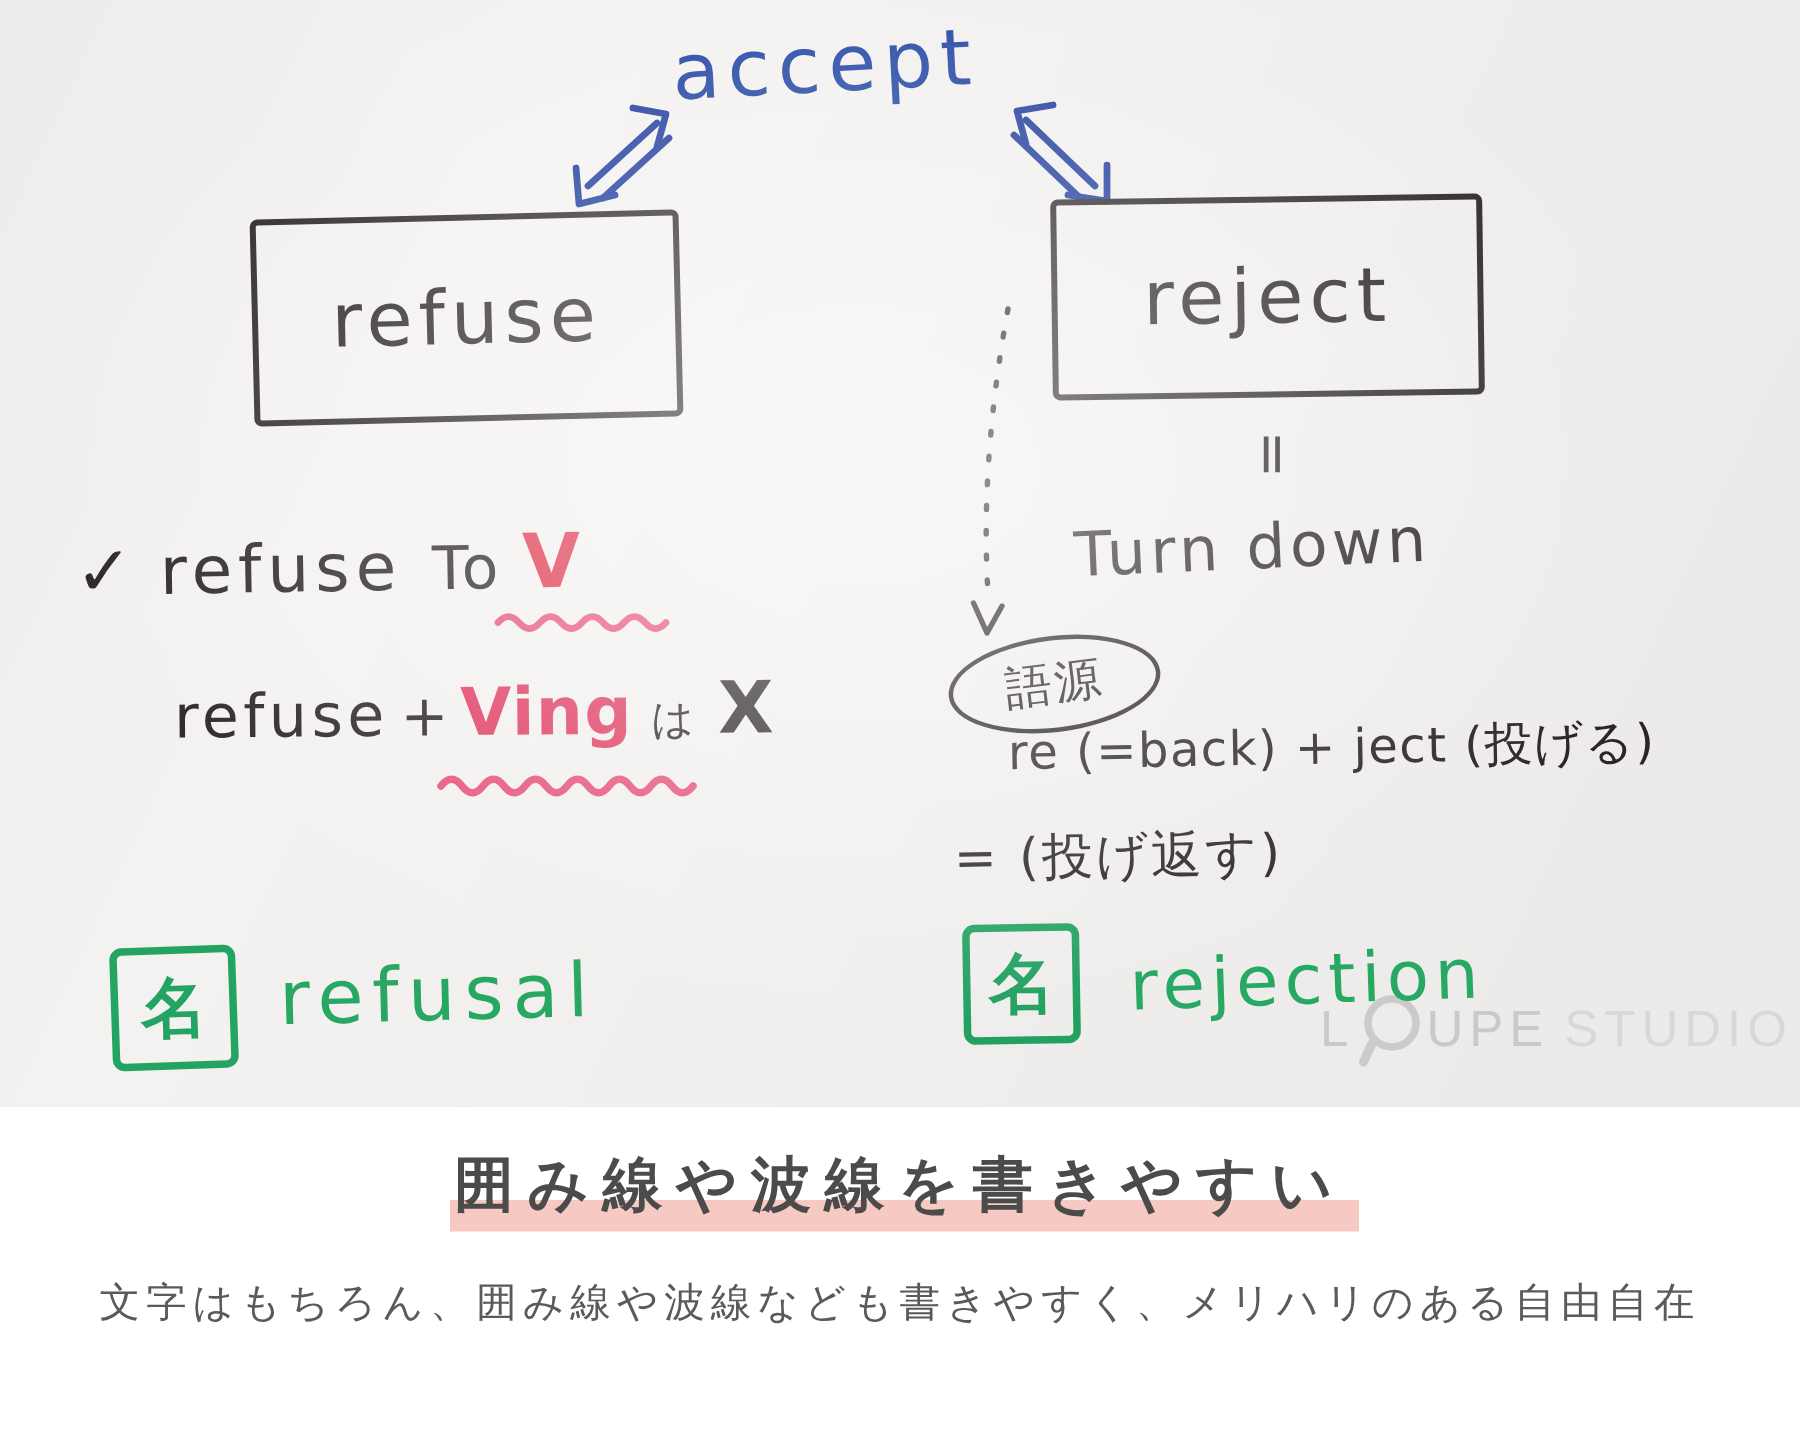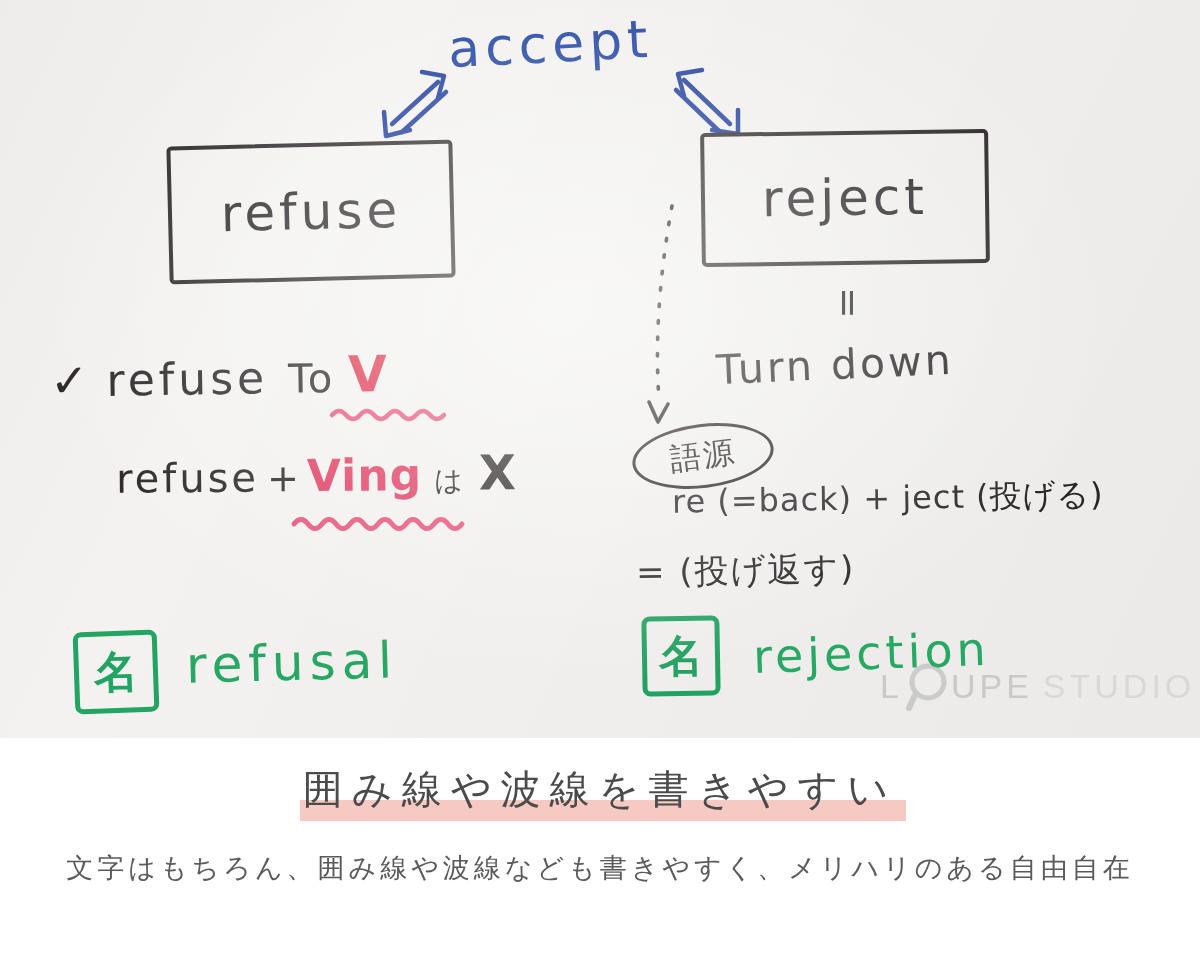--- a/index.html
+++ b/index.html
@@ -102,21 +102,21 @@
   .caption {
     position:absolute; left:0; top:738px; width:1200px; height:224px;
     background:#ffffff;
   }
   .hl-bar {
     position:absolute; left:300px; top:62px; width:606px; height:21px;
     background:#f7c9c3;
   }
   .caption h2 {
     position:absolute; left:0; top:24px; width:100%; text-align:center;
-    font-size:40px; font-weight:normal; color:#4b4b4b; letter-spacing:9px;
+    font-size:40px; font-weight:bold; color:#4b4b4b; letter-spacing:9px;
     z-index:1;
   }
   .caption .body-line {
     position:absolute; left:0; width:100%; text-align:center;
     font-size:27px; color:#5a5a5a; letter-spacing:4px;
   }
   .body1 { top:112px; }
   .body2 { top:162px; }
 
   svg { display:block; overflow:visible; }

